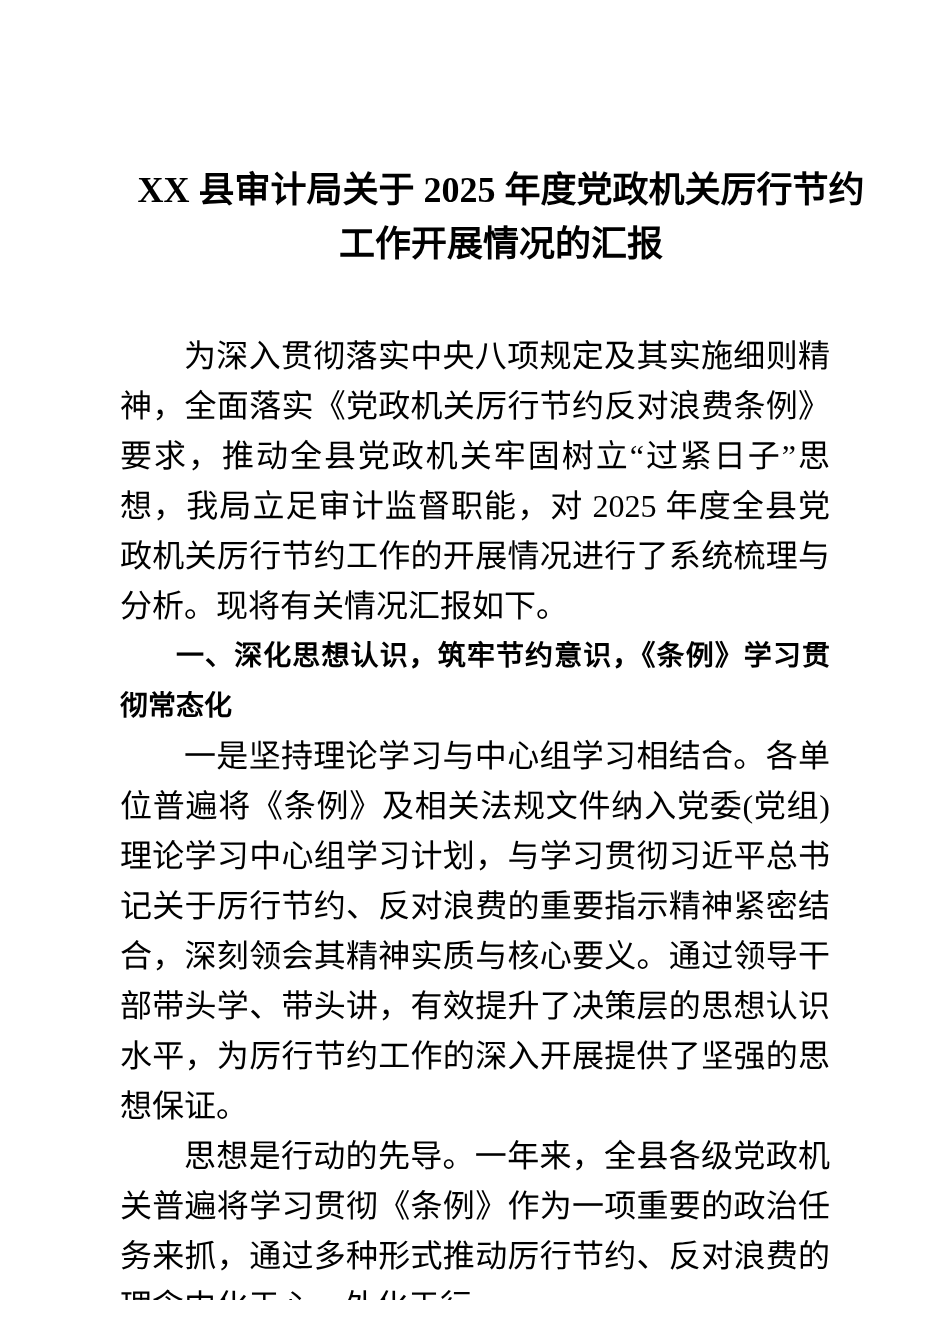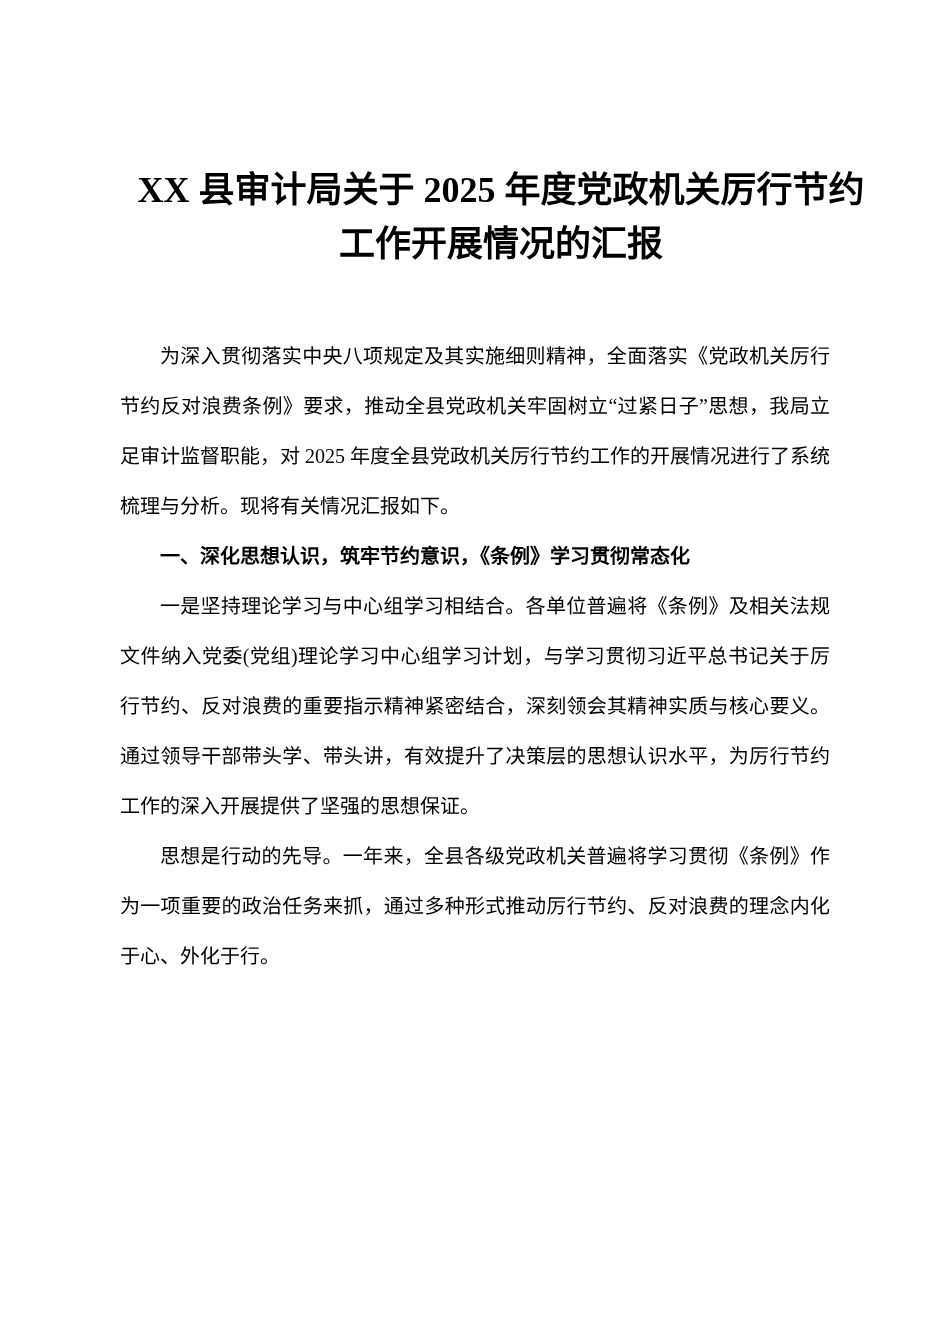--- a/index.html
+++ b/index.html
@@ -21,31 +21,31 @@
     font-family: "Liberation Serif", "DejaVu Serif", serif;
     font-weight: bold;
     font-size: 36px;
     line-height: 54px;
     text-align: center;
     width: 762px;
     margin: 0 auto 60px auto;
   }
   .para {
     font-family: "Liberation Serif", "DejaVu Serif", serif;
-    font-size: 20px;
+    font-size: 32px;
     line-height: 50px;
     margin: 0;
     text-indent: 2em;
     text-align: justify;
     word-break: break-all;
   }
   .section-heading {
     font-family: "Liberation Sans", "DejaVu Sans", sans-serif;
     font-weight: bold;
-    font-size: 20px;
+    font-size: 28px;
     line-height: 50px;
     margin: 0;
     text-indent: 2em;
     text-align: justify;
     word-break: break-all;
   }
 </style>
 </head>
 <body>
 

